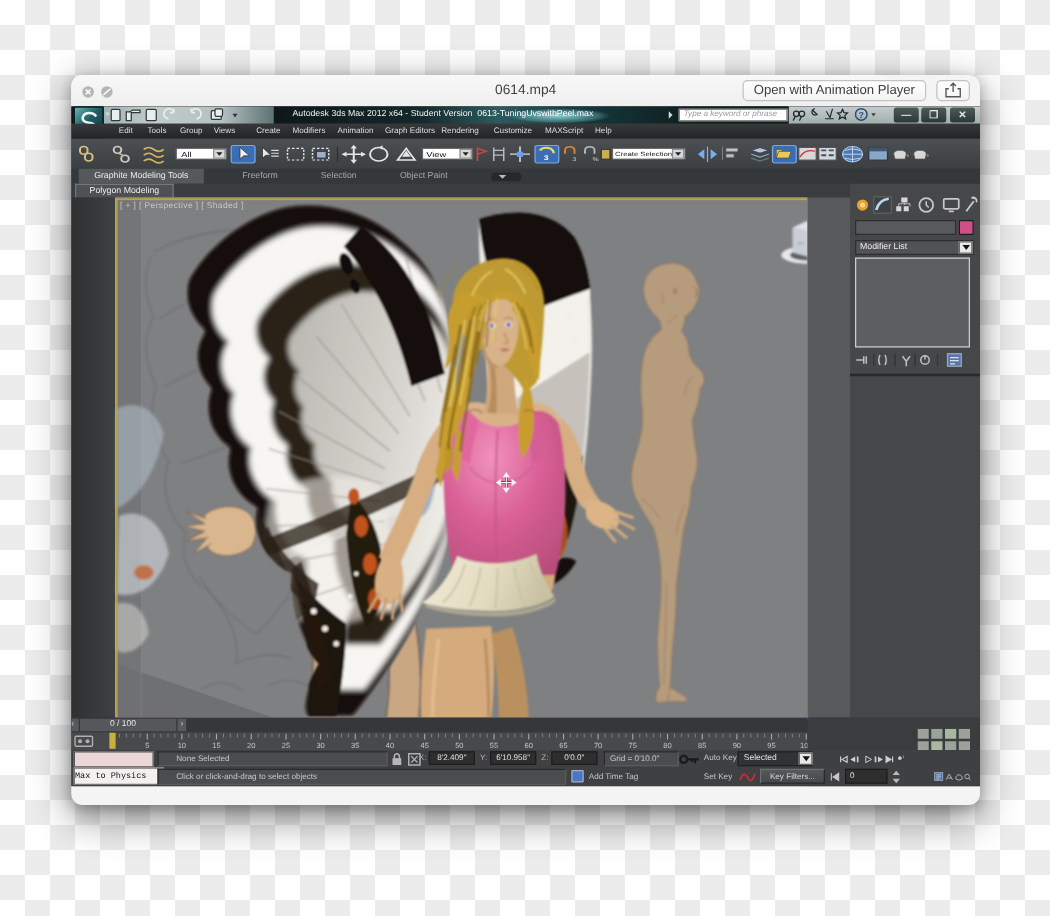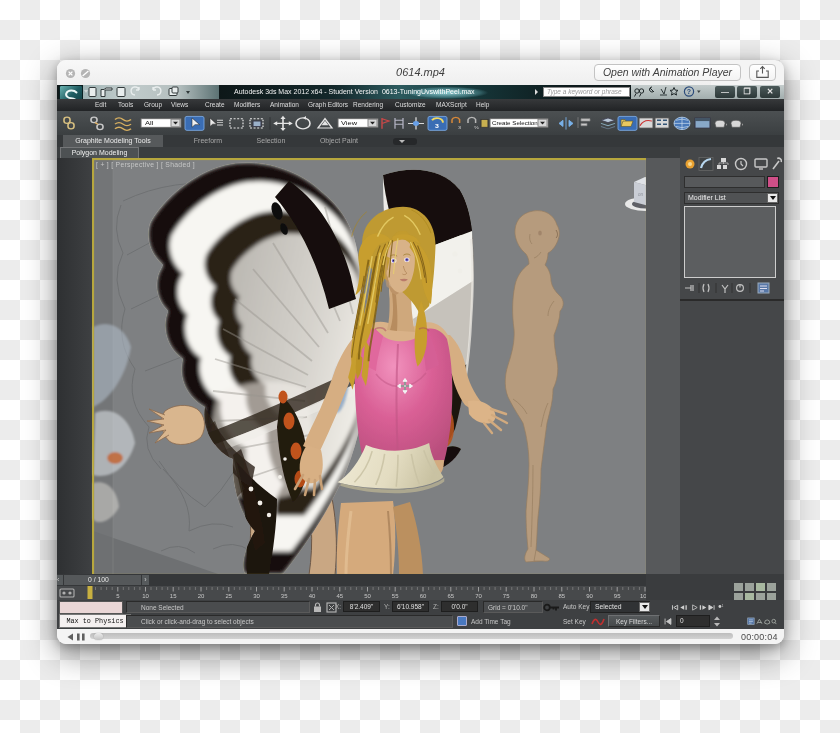--- a/index.html
+++ b/index.html
@@ -1,21 +1,21 @@
 <!DOCTYPE html>
 <html><head><meta charset="utf-8"><style>
 *{margin:0;padding:0;box-sizing:border-box}
 html,body{width:840px;height:733px;overflow:hidden}
 body{font-family:"Liberation Sans",sans-serif;
 background:conic-gradient(#ececec 90deg,#ffffff 90deg 180deg,#ececec 180deg 270deg,#ffffff 270deg) 0 0/40px 40px;}
 .abs{position:absolute}
 .win{position:absolute;left:57px;top:60px;width:727px;height:584px;border-radius:9px;
 background:#f4f4f4;box-shadow:0 10px 32px rgba(0,0,0,.45),0 3px 10px rgba(0,0,0,.25);}
 .qtbar{position:absolute;left:0;top:0;width:654px;height:25px;border-radius:9px 9px 0 0;
-background:linear-gradient(#f8f8f8,#efefef);font-style:italic;}
+background:linear-gradient(#f8f8f8,#efefef);}
 .qtitle{position:absolute;top:6px;left:0;width:727px;text-align:center;font-size:11px;color:#3f3f3f}
 .openbtn{position:absolute;left:537px;top:4px;width:147px;height:17px;border:1px solid #c3c3c3;border-radius:4px;
 background:linear-gradient(#ffffff,#f3f3f3);font-size:10.5px;color:#404040;text-align:center;line-height:15px}
 .sharebtn{position:absolute;left:692px;top:4px;width:27px;height:17px;border:1px solid #c3c3c3;border-radius:4px;
 background:linear-gradient(#ffffff,#f3f3f3)}
 .video{position:absolute;left:0;top:25px;width:727px;height:544px;background:#3c3e40;overflow:hidden}
 .qtctl{position:absolute;left:0;top:569px;width:727px;height:15px;border-radius:0 0 9px 9px;background:#f4f4f4}
 
 .mtitle{position:absolute;left:0;top:0;width:727px;height:14px;
 background:linear-gradient(90deg,#10191a 0,#0d1516 20%,#13272a 38%,#2c5a5e 47%,#16393c 56%,#0e1a1c 70%,#13191a 100%)}
@@ -738,21 +738,21 @@
           <path d="M20,3 l-6,3.5 6,3.5 z M22,3 h2 v7 h-2 z"></path>
           <path d="M33,2.5 l7,4 -7,4 z" fill="none" stroke="#d0d0d0" stroke-width="1.2"></path>
           <path d="M48,3 l6,3.5 -6,3.5 z M44,3 h2 v7 h-2 z"></path>
           <path d="M58,3 l6,3.5 -6,3.5 z M66,3 v7" stroke="#d0d0d0" stroke-width="1.4"></path>
           <circle cx="75" cy="5" r="2.2"></circle>
             <text x="78" y="5" font-size="4.5" fill="#d0d0d0">1</text>
         </g>
       </svg>
     </div>
     <div class="statusB" id="statB">
-      <div class="abs" style="left:2px;top:0;width:72px;height:14px;background:#f4f0f0;border:1px solid #777;color:#111;font-family:'Liberation Mono',monospace;font-size:6.8px;line-height:12px;text-align:center">Max to Physics</div>
+      <div class="abs" style="left:2px;top:0;width:72px;height:14px;background:#f4f0f0;border:1px solid #777;color:#111;font-family:'Liberation Mono',monospace;font-size:6.8px;line-height:12px;">Max to Physics</div>
       <div class="fld" style="left:69px;top:1px;width:327px;height:13px;padding-left:14px;line-height:12px">Click or click-and-drag to select objects</div>
       <div class="abs" style="left:400px;top:2px;width:10px;height:10px;background:#4878c0;border:1px solid #aac;border-radius:1px"></div>
       <div class="lbl" style="left:414px;top:3.5px;color:#c4c4c4">Add Time Tag</div>
       <div class="lbl" style="left:506px;top:3.5px;color:#c8c8c8">Set Key</div>
       <svg class="abs" style="left:534px;top:2px" width="14" height="11" viewBox="0 0 14 11">
           <path d="M1,8 q3,-8 6,-2 q3,6 6,-3" fill="none" stroke="#c03030" stroke-width="1.6"></path>
         </svg>
       <div class="btn3" style="left:551px;top:1px;width:52px;height:12px;line-height:11px">Key Filters...</div>
       <svg class="abs" style="left:605px;top:2px" width="12" height="11" viewBox="0 -2 12 15">
           <path d="M2,1.5 v8 M10,1.5 l-6,4 6,4 z" fill="#c8c8c8" stroke="#c8c8c8" stroke-width="1.2"></path>
@@ -766,23 +766,13 @@
         <path d="M2,4 h6 M2,6.5 h6 M2,9 h4" stroke="#cde" stroke-width=".9"></path>
         <g stroke="#b8beb8" fill="none" stroke-width="1.1">
           <path d="M14,10 l4,-7 4,7 m-6,-2 l5,0"></path>
           <path d="M26,9 q0,-5 4,-5 q4,0 4,5 m-8,0 q4,3 8,0"></path>
           <circle cx="40" cy="6" r="2.8"></circle>
             <path d="M42,8 l2,2.5"></path>
         </g>
       </svg>
     </div>
   </div>
-  <div class="qtctl">
-    <svg class="abs" style="left:9px;top:4px" width="22" height="8" viewBox="0 0 22 8">
-      <path d="M7,0.5 L7,7.5 L1.5,4 Z" fill="#5f5f5f"></path>
-      <rect x="11" y="0.5" width="2.6" height="7" fill="#5f5f5f"></rect>
-      <rect x="16" y="0.5" width="2.6" height="7" fill="#5f5f5f"></rect>
-    </svg>
-    <div class="abs" style="left:33px;top:4px;width:643px;height:6px;border-radius:3px;background:linear-gradient(#bdbdbd,#d2d2d2)"></div>
-    <div class="abs" style="left:37px;top:3.5px;width:9px;height:7px;border-radius:3.5px;background:linear-gradient(#ececec,#c2c2c2);box-shadow:0 0 1px rgba(0,0,0,.45)"></div>
-    <div class="abs" style="left:684px;top:2.5px;font-size:9px;color:#4a4a4a;letter-spacing:.2px">00:00:04</div>
-  </div>
 </div>
 
 </body></html>

